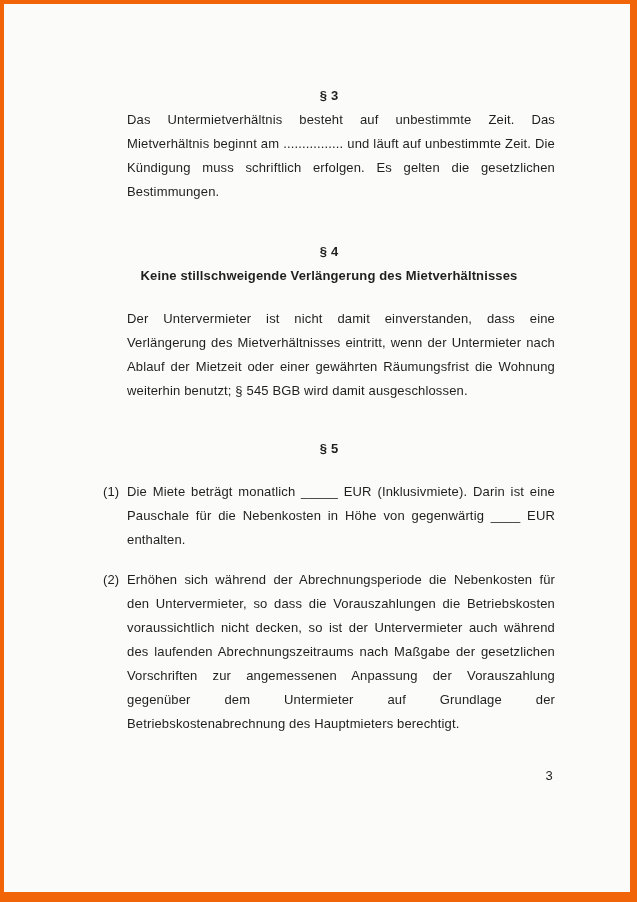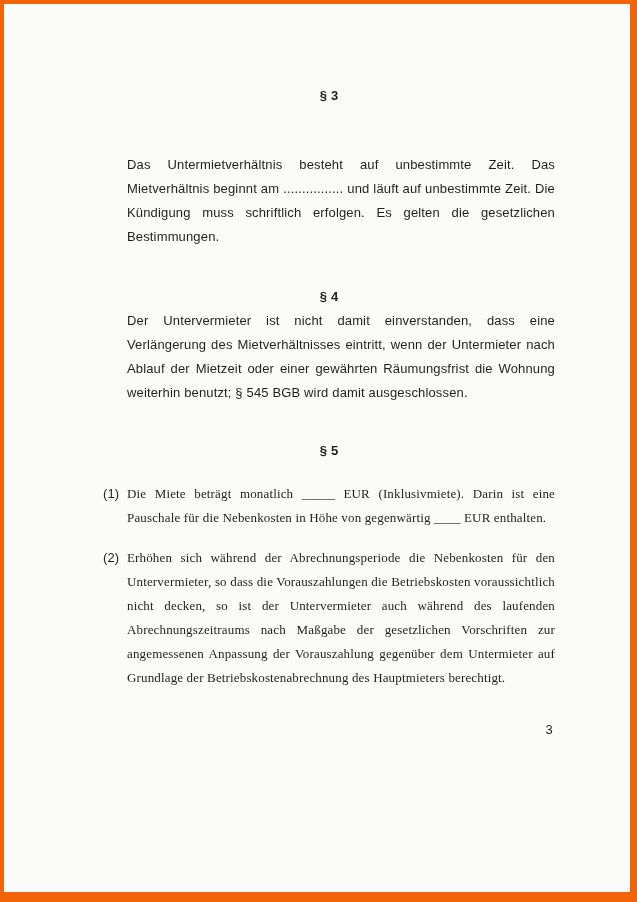--- a/index.html
+++ b/index.html
@@ -31,60 +31,60 @@
     font-weight: bold;
   }
   .sec-head .sec-number { display: block; }
   .sec-head .sec-title  { display: block; }
   .para {
     margin-left: 24px;
     text-align: justify;
     text-align-last: left;
     hyphens: none;
   }
-  .para-s3 { margin-top: 45px; }
+  .para-s3 { }
   .head-s4 { margin-top: 36px; }
-  .para-s4 { }
+  .para-s4 { margin-top: 19px; }
   .head-s5 { margin-top: 34px; }
   .list-item {
     display: flex;
     align-items: flex-start;
   }
   .item-1 { margin-top: 19px; }
   .item-2 { margin-top: 16px; }
   .list-num {
     flex: 0 0 24px;
     white-space: nowrap;
   }
   .list-text {
     flex: 1 1 auto;
     text-align: justify;
     text-align-last: left;
     hyphens: none;
-    font-family: Liberation Serif, serif;
   }
   .page-number {
     margin-top: 28px;
     text-align: right;
     padding-right: 2px;
   }
 </style>
 </head>
 <body>
 
 <div class="frame" style="border-color: rgb(242, 100, 8); background: rgb(251, 251, 249);">
   <div class="content" style="color: rgb(31, 31, 31);">
 
     <div class="sec-head">
       <span class="sec-number">§ 3</span>
     </div>
     <p class="para para-s3">Das Untermietverhältnis besteht auf unbestimmte Zeit. Das Mietverhältnis beginnt am ................ und läuft auf unbestimmte Zeit. Die Kündigung muss schriftlich erfolgen. Es gelten die gesetzlichen Bestimmungen.</p>
 
     <div class="sec-head head-s4">
       <span class="sec-number">§ 4</span>
+      <span class="sec-title">Keine stillschweigende Verlängerung des Mietverhältnisses</span>
     </div>
     <p class="para para-s4">Der Untervermieter ist nicht damit einverstanden, dass eine Verlängerung des Mietverhältnisses eintritt, wenn der Untermieter nach Ablauf der Mietzeit oder einer gewährten Räumungsfrist die Wohnung weiterhin benutzt; § 545 BGB wird damit ausgeschlossen.</p>
 
     <div class="sec-head head-s5">
       <span class="sec-number">§ 5</span>
     </div>
 
     <div class="list-item item-1">
       <span class="list-num">(1)</span>
       <span class="list-text">Die Miete beträgt monatlich _____ EUR (Inklusivmiete). Darin ist eine Pauschale für die Nebenkosten in Höhe von gegenwärtig ____ EUR enthalten.</span>

